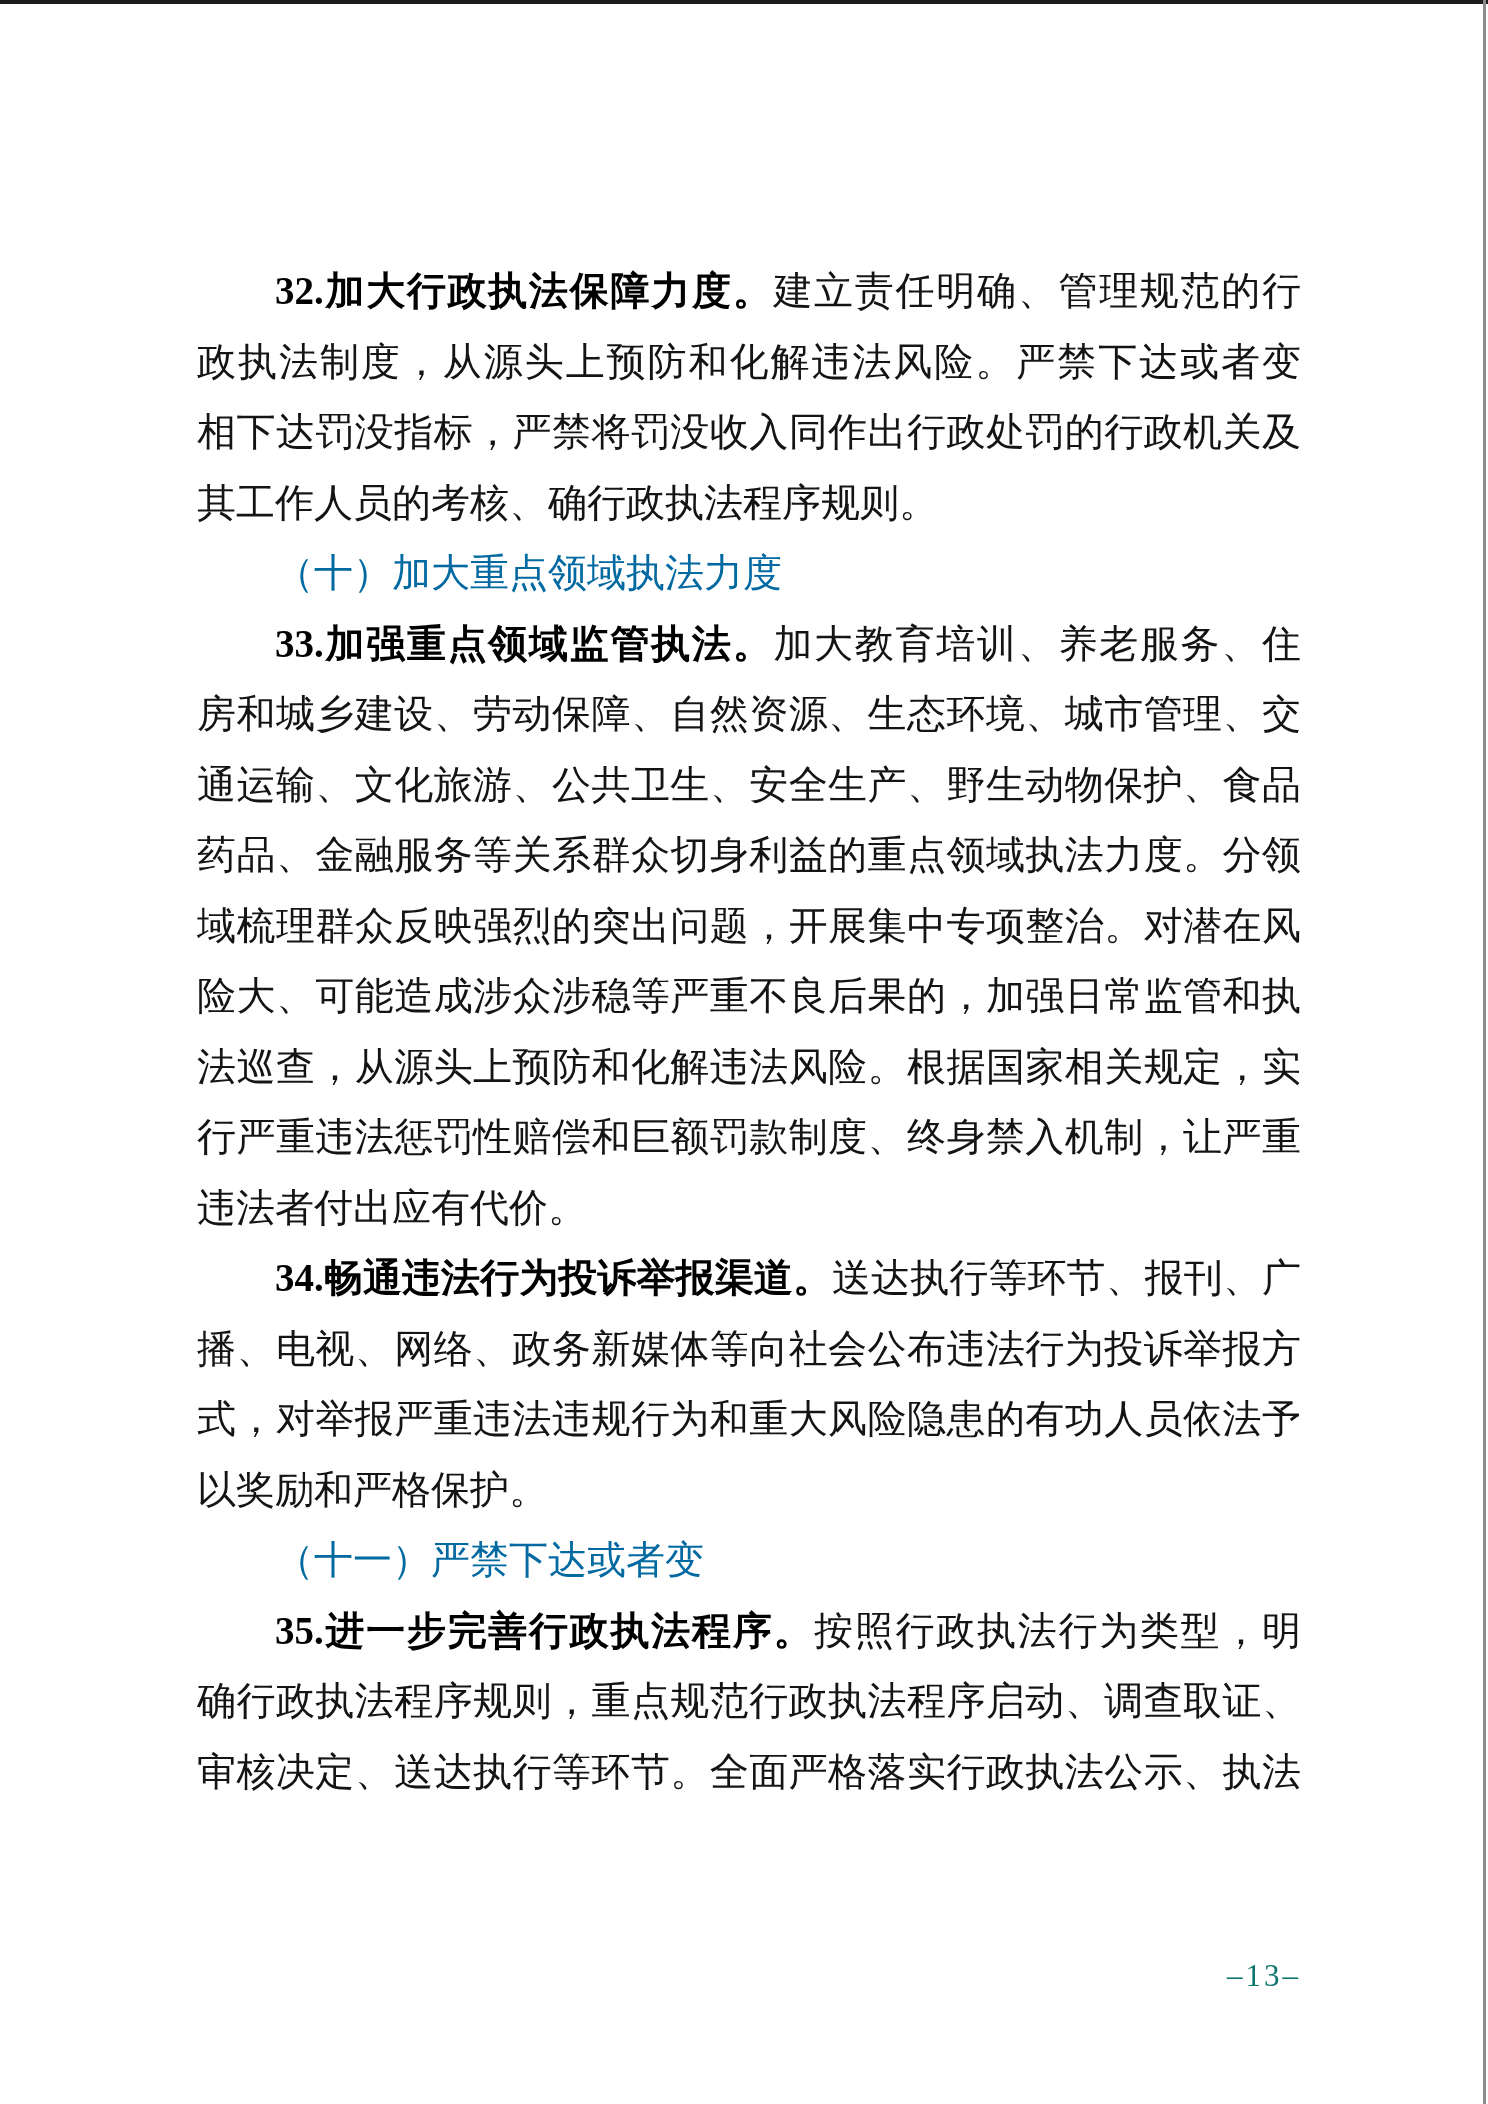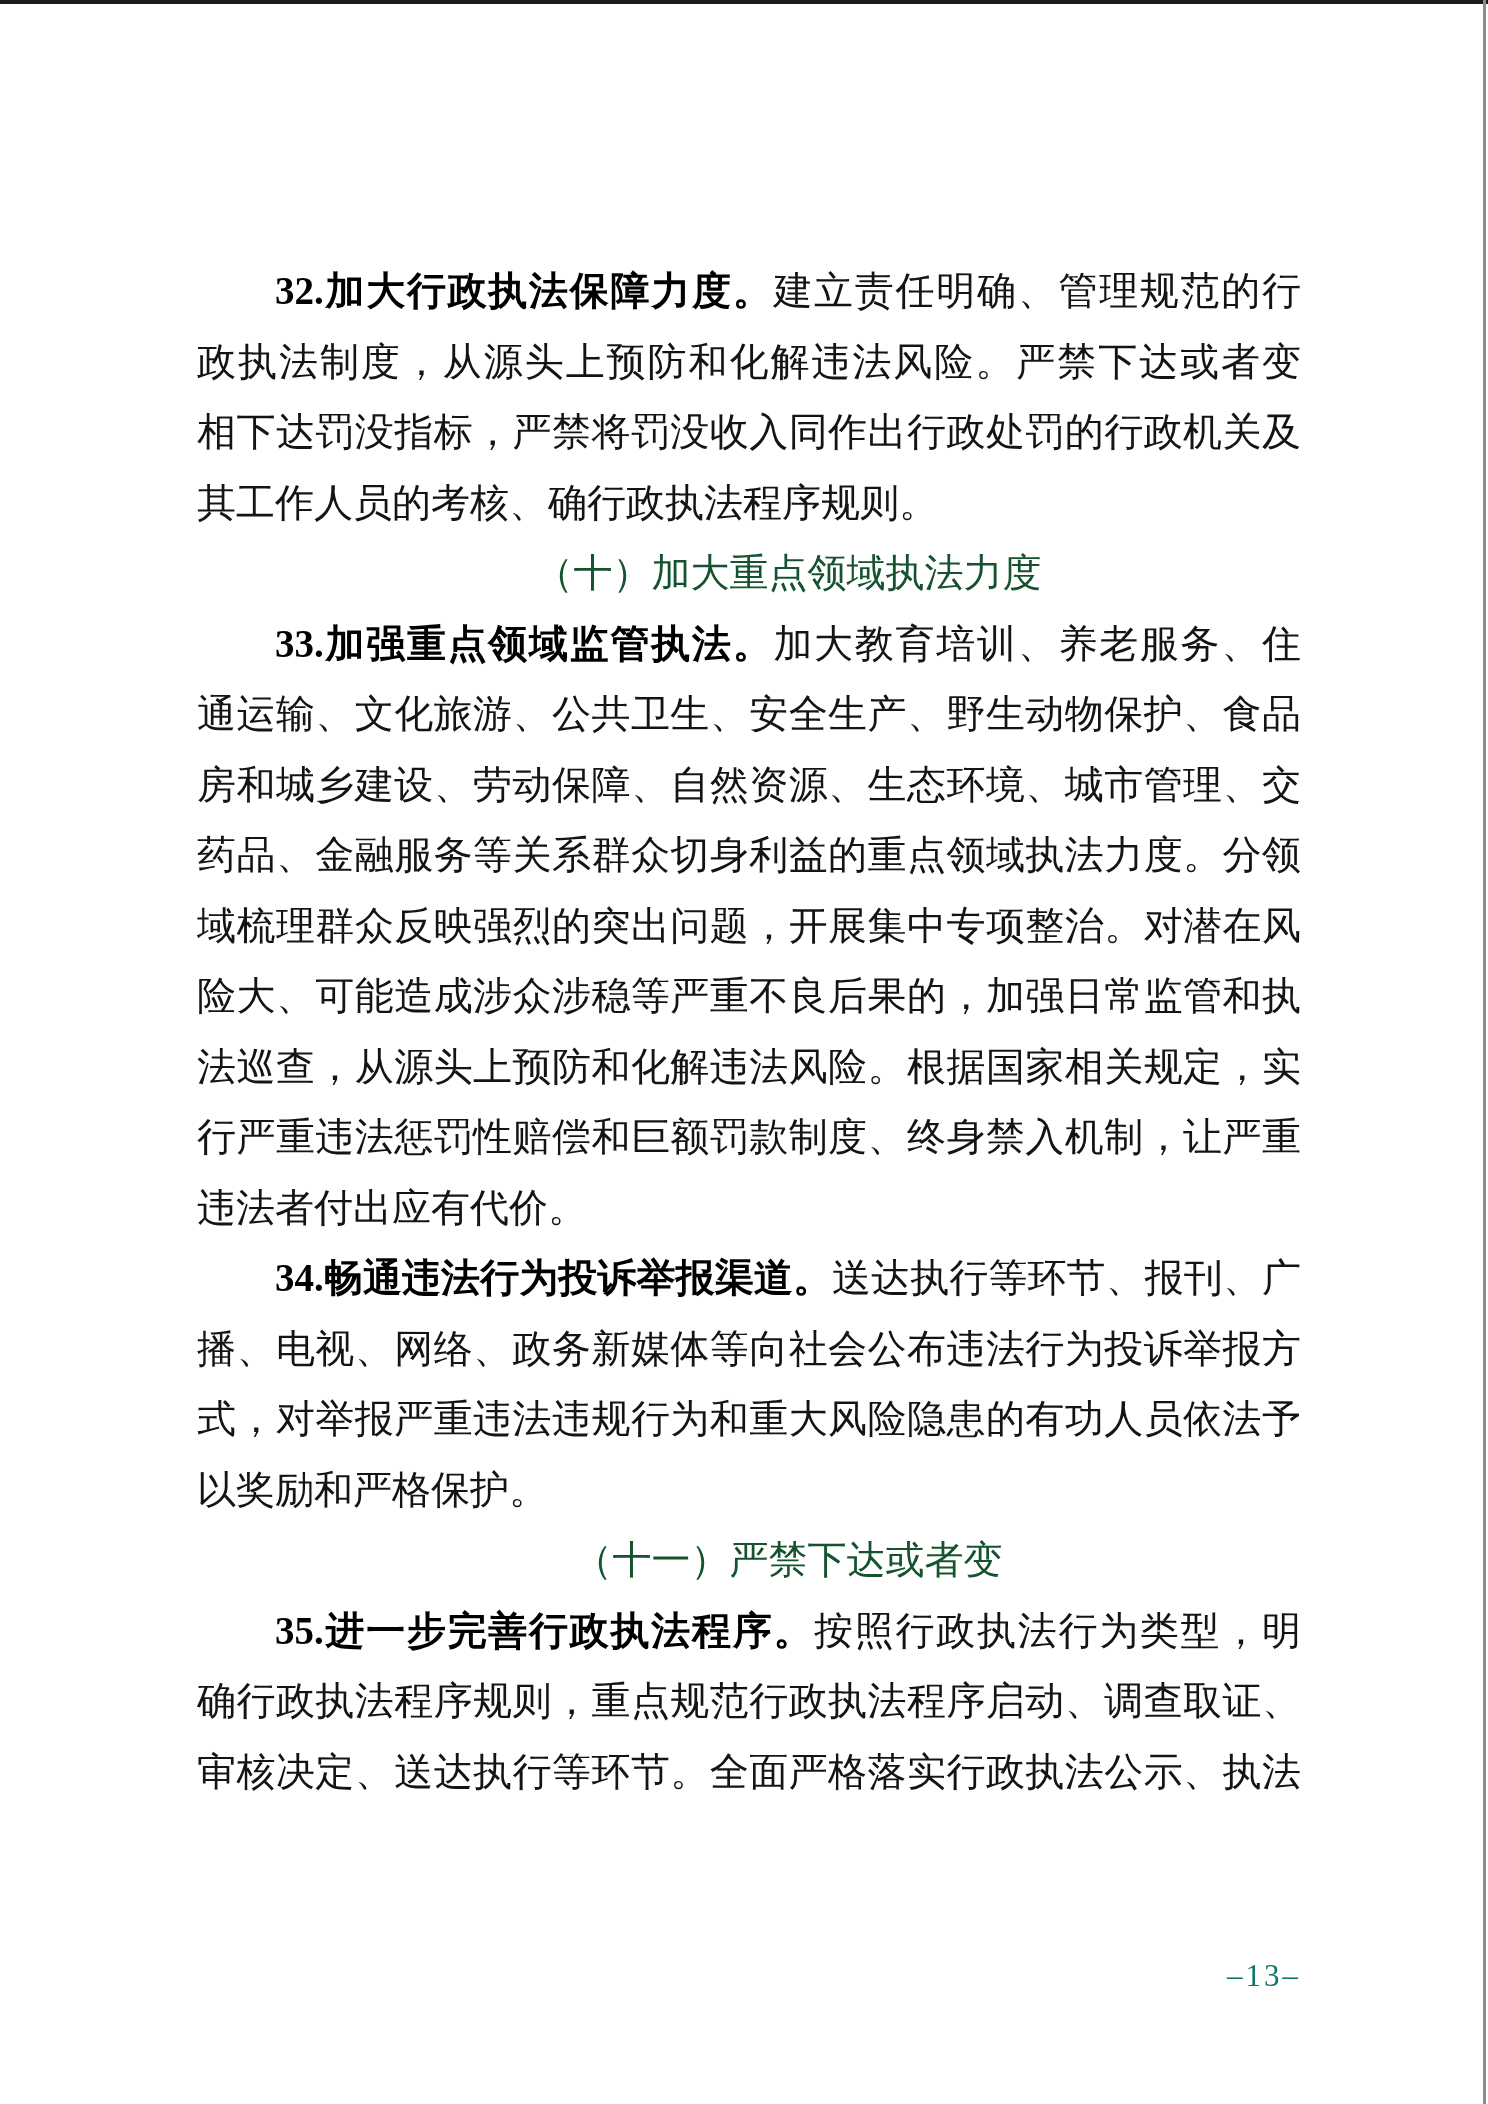--- a/index.html
+++ b/index.html
@@ -38,21 +38,21 @@
     overflow: visible;
     white-space: nowrap;
   }
   .line.full {
     white-space: normal;
     text-align: justify;
     text-align-last: justify;
   }
   .line.indent { padding-left: 78px; }
   .lead { font-weight: 700; color: #000000; }
-  .heading { color: #14532d; text-align: center; }
+  .heading { color: #0369a1; }
   .page-number {
     position: absolute;
     top: 1958px;
     left: 197px;
     width: 1104px;
     text-align: right;
     font-size: 31px;
     letter-spacing: 3px;
     color: #0f766e;
   }
@@ -66,22 +66,22 @@
 <main class="text-body">
 
   <div class="line indent full"><span class="lead">32.加大行政执法保障力度。</span><span>建立责任明确、管理规范的行</span></div>
   <div class="line full">政执法制度，从源头上预防和化解违法风险。严禁下达或者变</div>
   <div class="line full">相下达罚没指标，严禁将罚没收入同作出行政处罚的行政机关及</div>
   <div class="line">其工作人员的考核、确行政执法程序规则。</div>
 
   <div class="line indent heading">（十）加大重点领域执法力度</div>
 
   <div class="line indent full"><span class="lead">33.加强重点领域监管执法。</span><span>加大教育培训、养老服务、住</span></div>
+  <div class="line full">房和城乡建设、劳动保障、自然资源、生态环境、城市管理、交</div>
   <div class="line full">通运输、文化旅游、公共卫生、安全生产、野生动物保护、食品</div>
-  <div class="line full">房和城乡建设、劳动保障、自然资源、生态环境、城市管理、交</div>
   <div class="line full">药品、金融服务等关系群众切身利益的重点领域执法力度。分领</div>
   <div class="line full">域梳理群众反映强烈的突出问题，开展集中专项整治。对潜在风</div>
   <div class="line full">险大、可能造成涉众涉稳等严重不良后果的，加强日常监管和执</div>
   <div class="line full">法巡查，从源头上预防和化解违法风险。根据国家相关规定，实</div>
   <div class="line full">行严重违法惩罚性赔偿和巨额罚款制度、终身禁入机制，让严重</div>
   <div class="line">违法者付出应有代价。</div>
 
   <div class="line indent full"><span class="lead">34.畅通违法行为投诉举报渠道。</span><span>送达执行等环节、报刊、广</span></div>
   <div class="line full">播、电视、网络、政务新媒体等向社会公布违法行为投诉举报方</div>
   <div class="line full">式，对举报严重违法违规行为和重大风险隐患的有功人员依法予</div>

